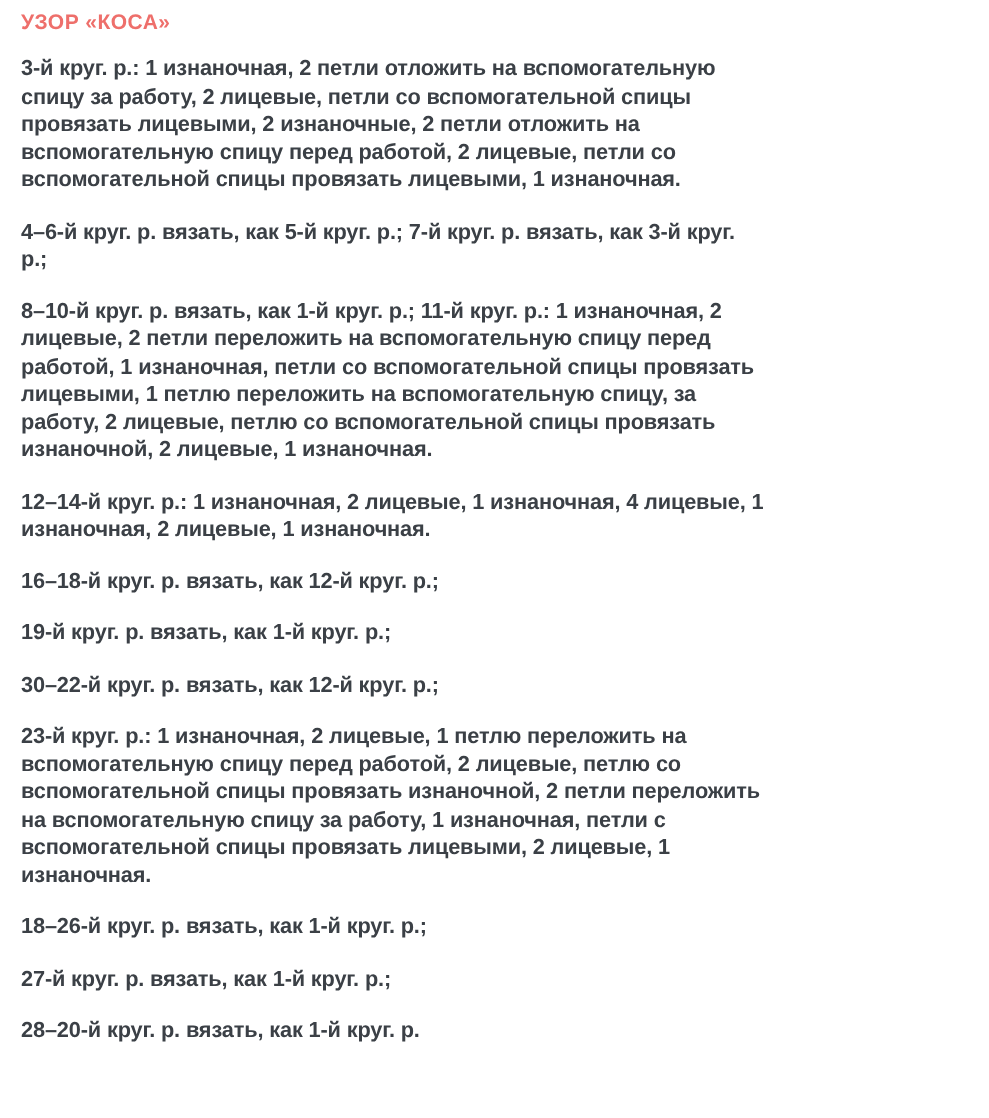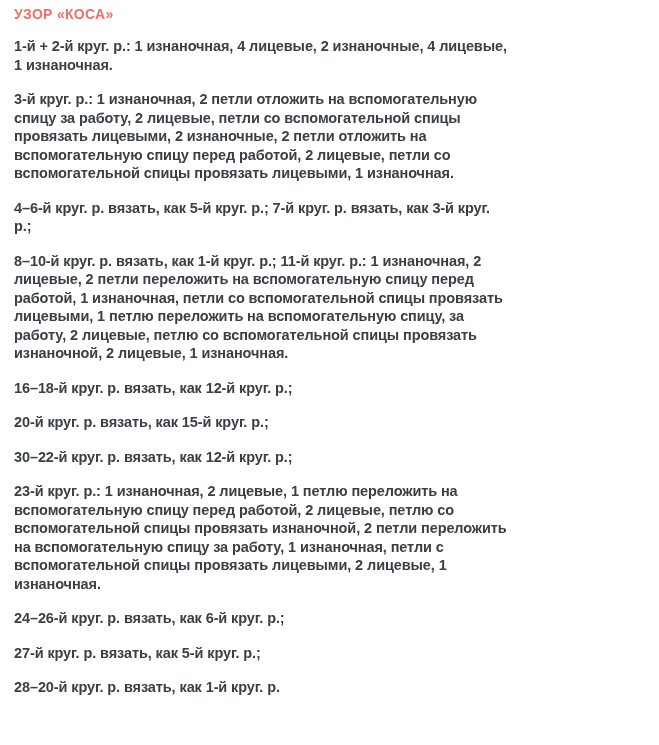--- a/index.html
+++ b/index.html
@@ -38,24 +38,24 @@
   .step:last-child {
     margin-bottom: 0;
   }
 </style>
 </head>
 <body>
 
 <main class="doc">
   <h1 class="doc-title">УЗОР «КОСА»</h1>
 
-  <p class="step">1-й + 2-й круг. р.: 1 изнаночная, 4 лицевые, 2 изнаночные, 4 лицевые, 1 изнаночная.</p>
   <p class="step">3-й круг. р.: 1 изнаночная, 2 петли отложить на вспомогательную спицу за работу, 2 лицевые, петли со вспомогательной спицы провязать лицевыми, 2 изнаночные, 2 петли отложить на вспомогательную спицу перед работой, 2 лицевые, петли со вспомогательной спицы провязать лицевыми, 1 изнаночная.</p>
   <p class="step">4–6-й круг. р. вязать, как 5-й круг. р.; 7-й круг. р. вязать, как 3-й круг. р.;</p>
   <p class="step">8–10-й круг. р. вязать, как 1-й круг. р.; 11-й круг. р.: 1 изнаночная, 2 лицевые, 2 петли переложить на вспомогательную спицу перед работой, 1 изнаночная, петли со вспомогательной спицы провязать лицевыми, 1 петлю переложить на вспомогательную спицу, за работу, 2 лицевые, петлю со вспомогательной спицы провязать изнаночной, 2 лицевые, 1 изнаночная.</p>
+  <p class="step">12–14-й круг. р.: 1 изнаночная, 2 лицевые, 1 изнаночная, 4 лицевые, 1 изнаночная, 2 лицевые, 1 изнаночная.</p>
   <p class="step">16–18-й круг. р. вязать, как 12-й круг. р.;</p>
-  <p class="step">20-й круг. р. вязать, как 15-й круг. р.;</p>
+  <p class="step">19-й круг. р. вязать, как 1-й круг. р.;</p>
   <p class="step">30–22-й круг. р. вязать, как 12-й круг. р.;</p>
   <p class="step">23-й круг. р.: 1 изнаночная, 2 лицевые, 1 петлю переложить на вспомогательную спицу перед работой, 2 лицевые, петлю со вспомогательной спицы провязать изнаночной, 2 петли переложить на вспомогательную спицу за работу, 1 изнаночная, петли с вспомогательной спицы провязать лицевыми, 2 лицевые, 1 изнаночная.</p>
-  <p class="step">24–26-й круг. р. вязать, как 6-й круг. р.;</p>
-  <p class="step">27-й круг. р. вязать, как 5-й круг. р.;</p>
+  <p class="step">18–26-й круг. р. вязать, как 1-й круг. р.;</p>
+  <p class="step">27-й круг. р. вязать, как 1-й круг. р.;</p>
   <p class="step">28–20-й круг. р. вязать, как 1-й круг. р.</p>
 </main>
 
 </body></html>

